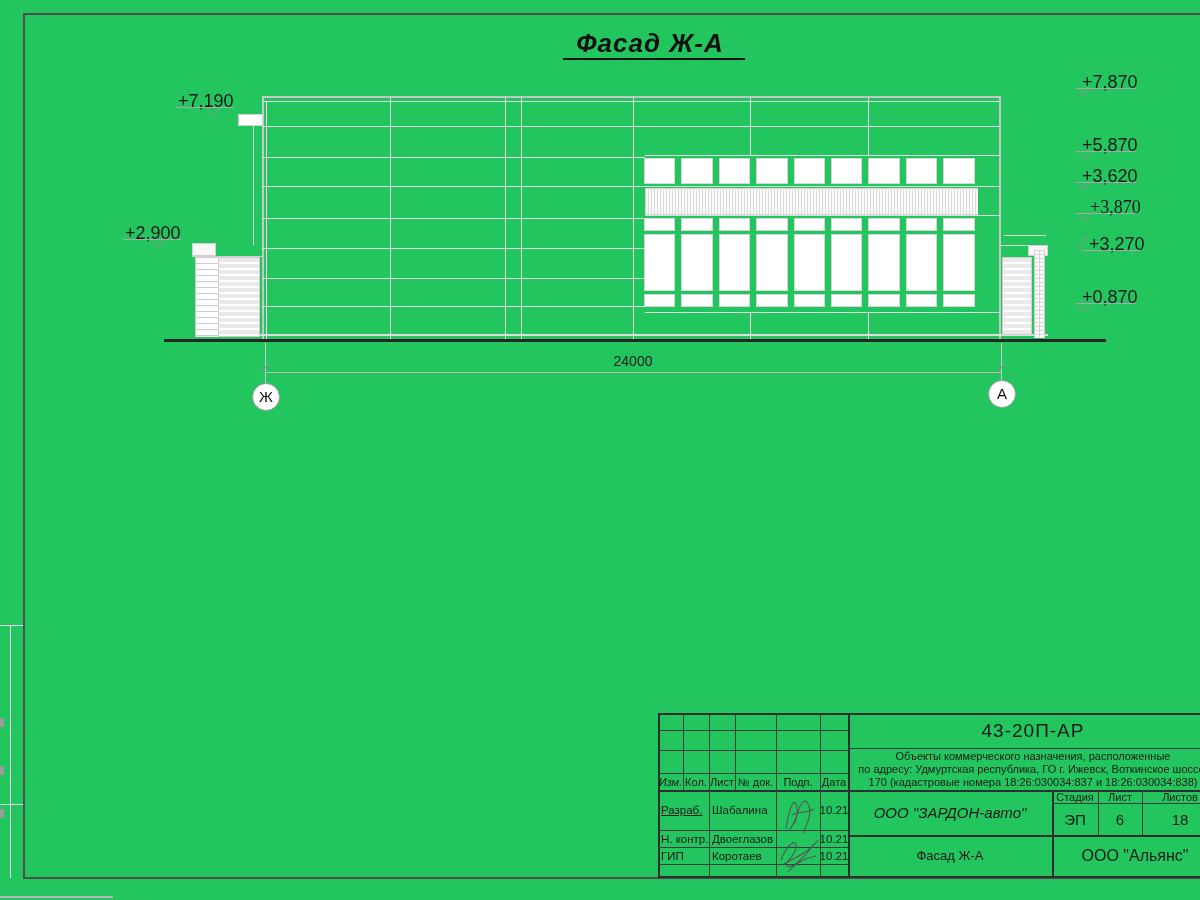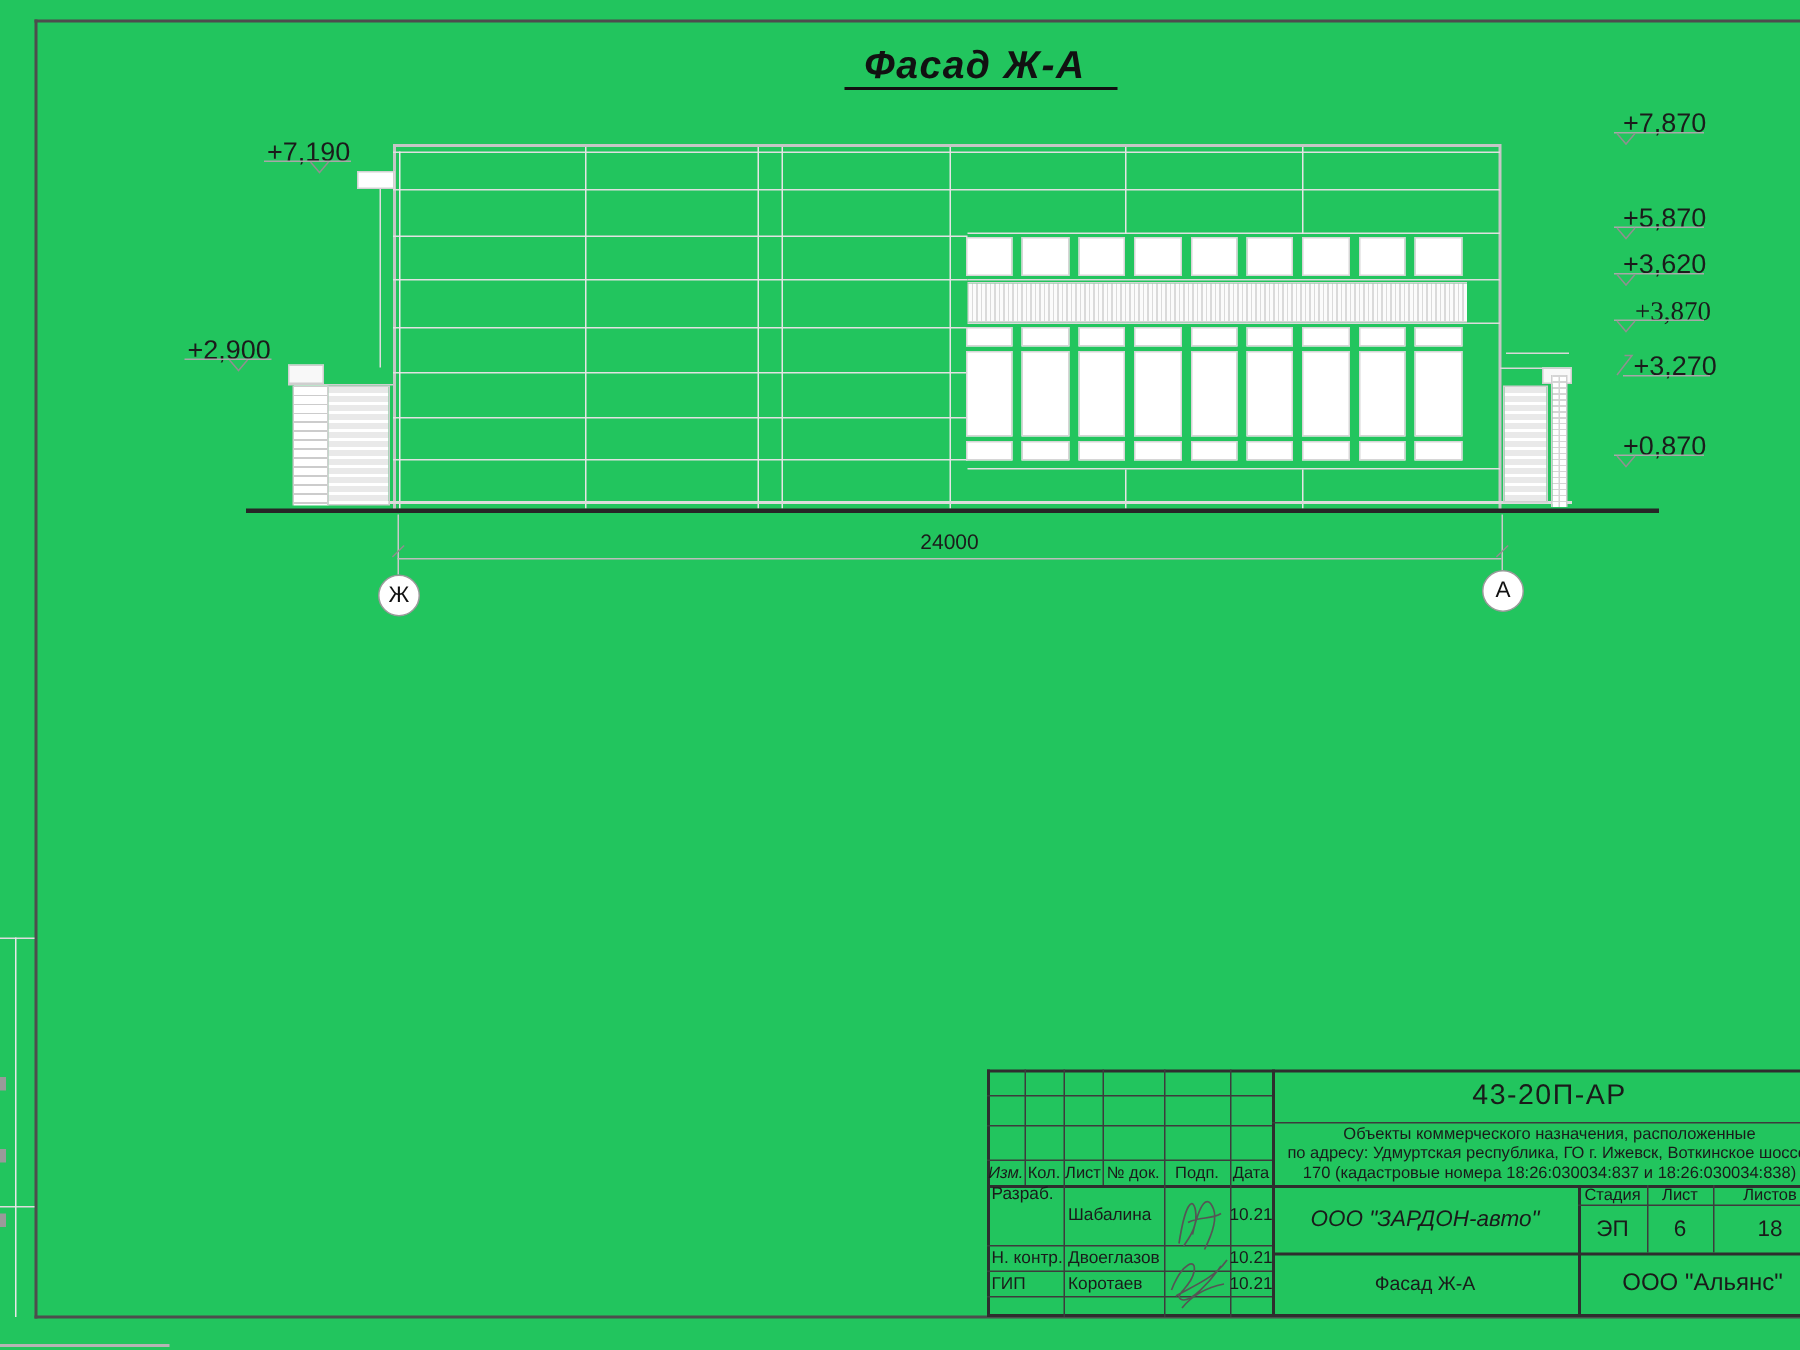--- a/index.html
+++ b/index.html
@@ -236,21 +236,21 @@
     <div class="cell small-h" style="left:440px;top:77px;width:44px;height:13px;">Лист</div>
     <div class="cell small-h" style="left:484px;top:77px;width:76px;height:13px;">Листов</div>
     <div class="cell stage-val" style="left:394px;top:90px;width:46px;height:32px;">ЭП</div>
     <div class="cell stage-val" style="left:440px;top:90px;width:44px;height:32px;">6</div>
     <div class="cell stage-val" style="left:484px;top:90px;width:76px;height:32px;">18</div>
 
     <div class="cell customer" style="left:190px;top:77px;width:204px;height:45px;">ООО "ЗАРДОН-авто"</div>
     <div class="cell sheetname" style="left:190px;top:122px;width:204px;height:41px;">Фасад Ж-А</div>
     <div class="cell designer" style="left:394px;top:122px;width:166px;height:41px;">ООО "Альянс"</div>
 
-    <div class="cell cell-left rowtxt" style="left:0;top:63px;width:51px;height:40px;">Разраб.</div>
+    <div class="cell cell-left rowtxt" style="left:0;top:77px;width:51px;height:40px;text-decoration:underline;">Разраб.</div>
     <div class="cell cell-left rowtxt" style="left:51px;top:77px;width:67px;height:40px;">Шабалина</div>
     <div class="cell rowtxt" style="left:162px;top:77px;width:28px;height:40px;">10.21</div>
 
     <div class="cell cell-left rowtxt" style="left:0;top:117px;width:51px;height:17px;">Н. контр.</div>
     <div class="cell cell-left rowtxt" style="left:51px;top:117px;width:67px;height:17px;">Двоеглазов</div>
     <div class="cell rowtxt" style="left:162px;top:117px;width:28px;height:17px;">10.21</div>
 
     <div class="cell cell-left rowtxt" style="left:0;top:134px;width:51px;height:17px;">ГИП</div>
     <div class="cell cell-left rowtxt" style="left:51px;top:134px;width:67px;height:17px;">Коротаев</div>
     <div class="cell rowtxt" style="left:162px;top:134px;width:28px;height:17px;">10.21</div>

